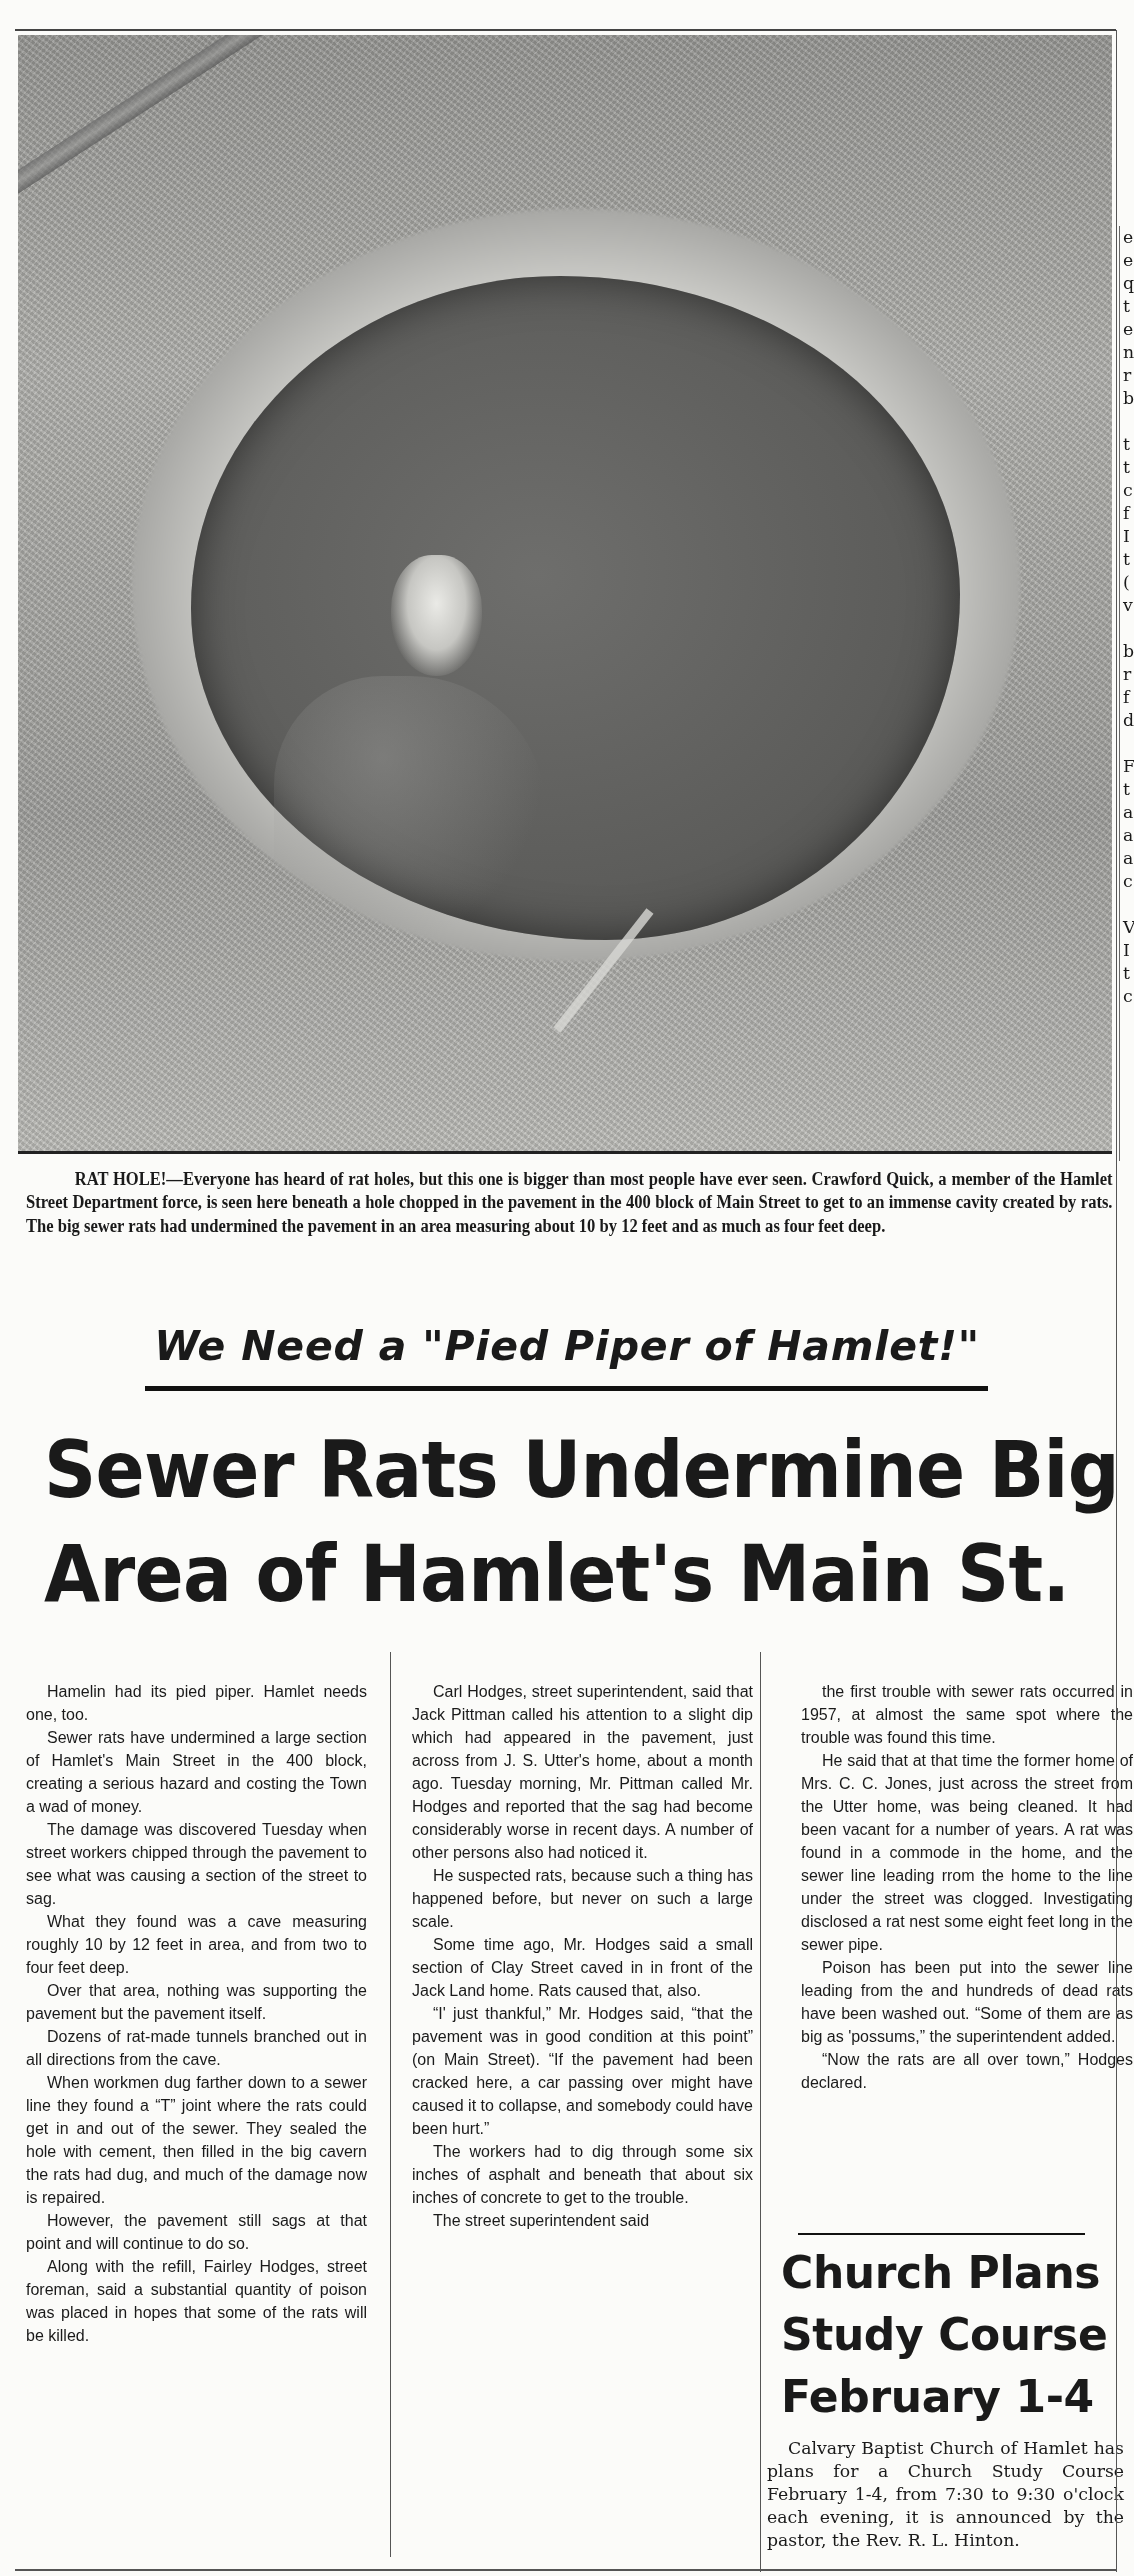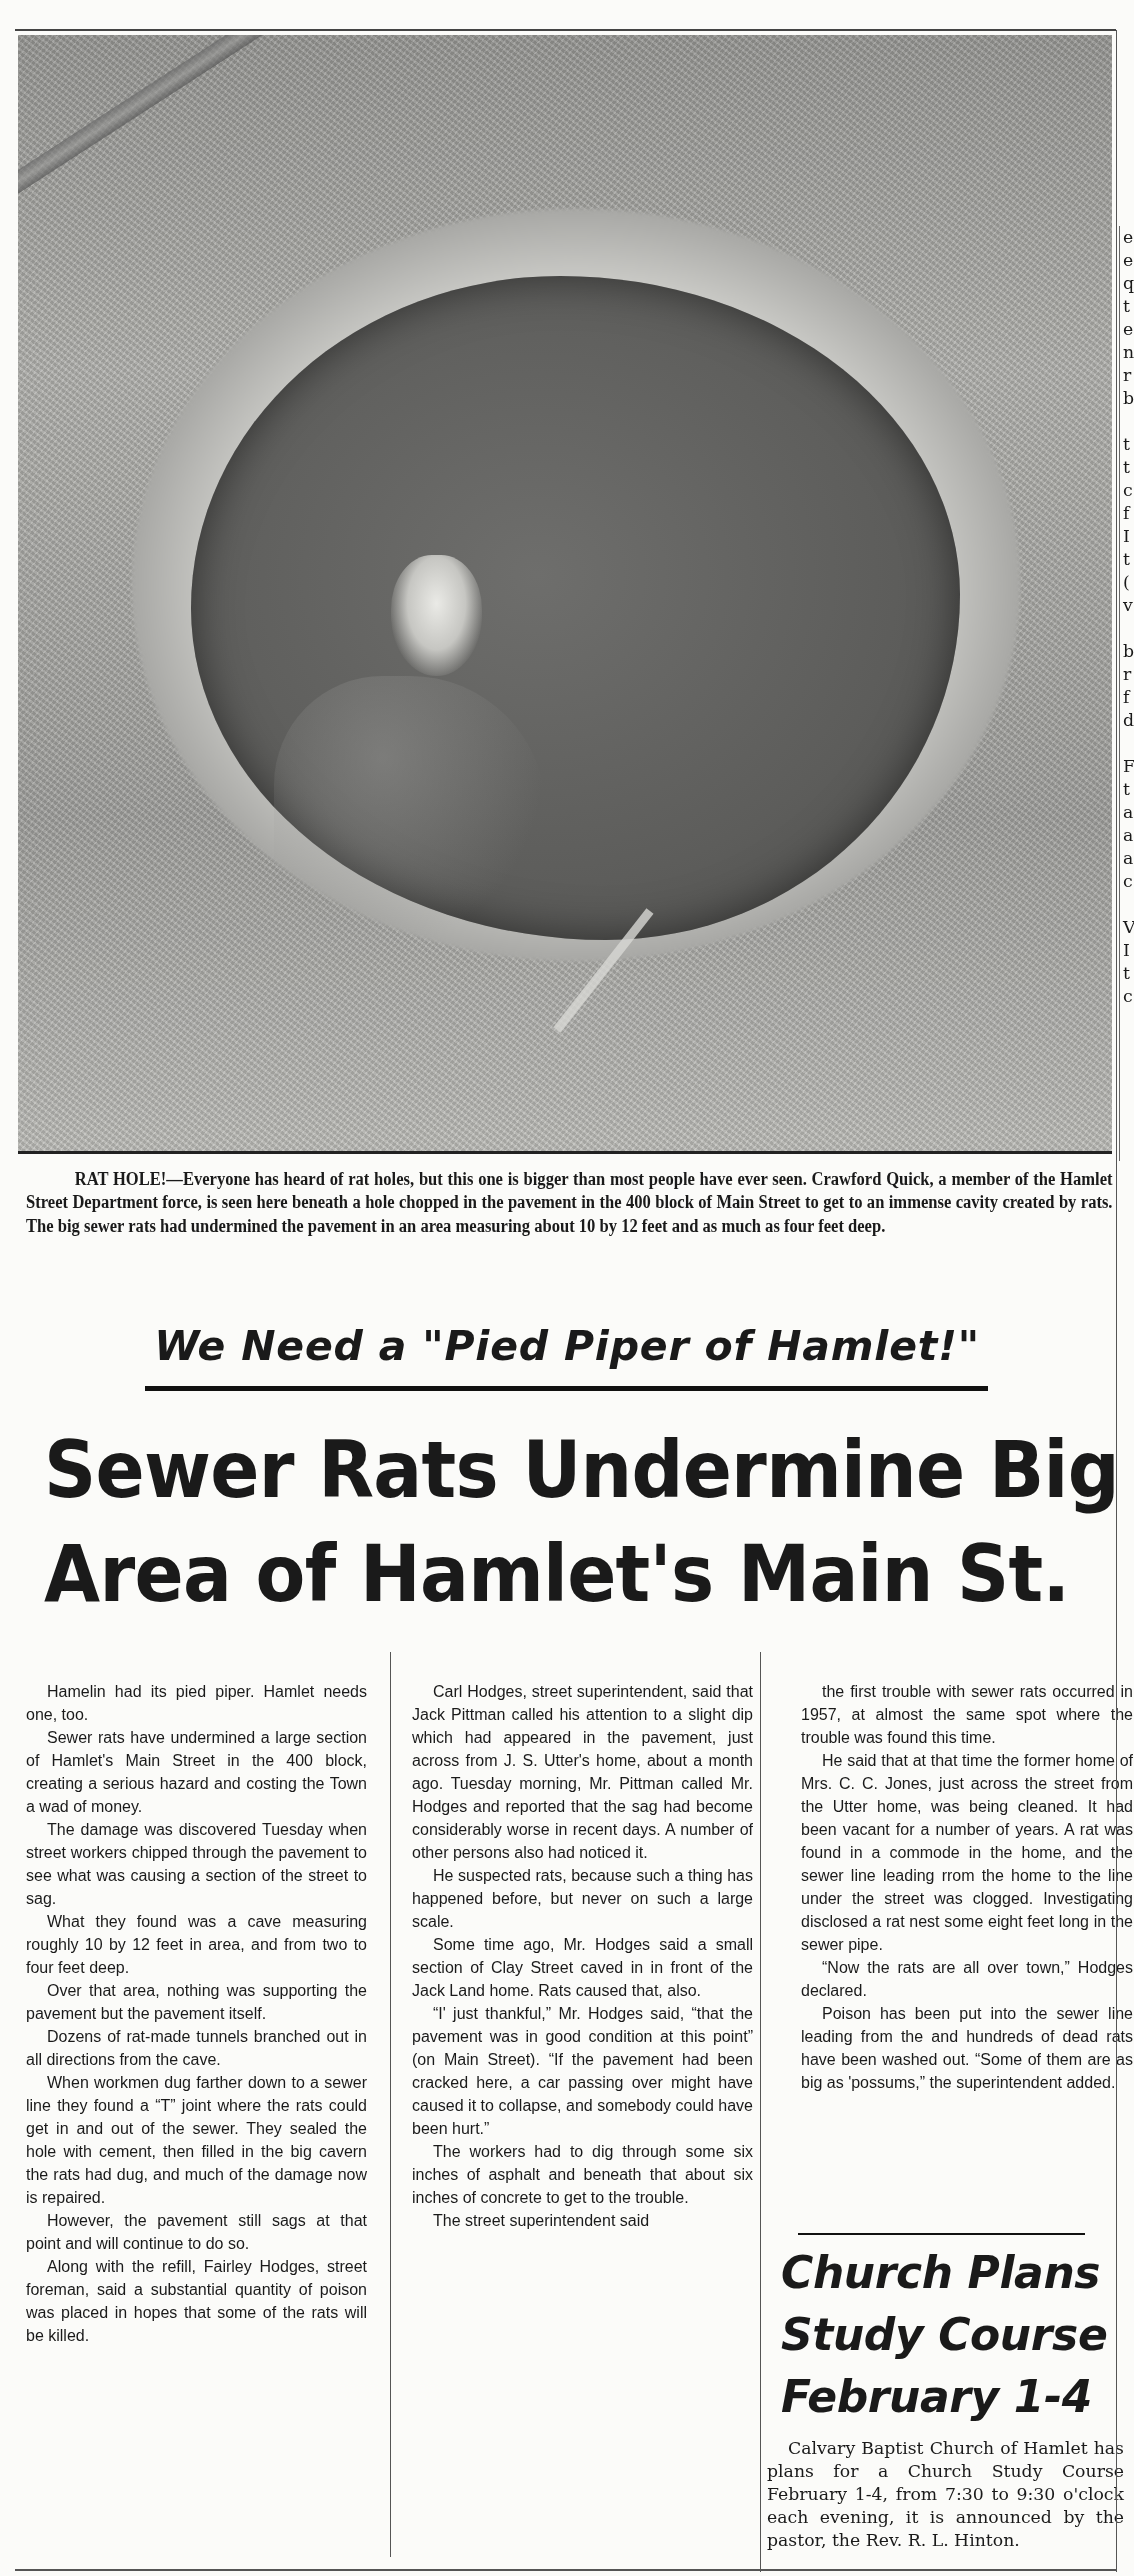--- a/index.html
+++ b/index.html
@@ -84,21 +84,21 @@
   }
   .col p { margin: 0; text-indent: 21px; }
   .col1 { left: 26px; }
   .col2 { left: 412px; }
   .col3 { left: 777px; width: 332px; margin-left: 24px; }
   .col-div { position: absolute; width: 0.8px; background: #555; }
   .bottom-rule { position: absolute; left: 15px; top: 2569px; width: 1101px; height: 1.5px; background: #555; }
   .church-rule { position: absolute; left: 798px; top: 2233px; width: 287px; height: 2.3px; background: #111; }
   .church-head {
     position: absolute; left: 781px; top: 2242px; width: 332px;
-    font-family: "DejaVu Sans", sans-serif; font-weight: bold; font-style: italic;
+    font-family: "DejaVu Sans", sans-serif; font-weight: bold; 
     font-size: 44px; line-height: 62px; letter-spacing: -0.4px;
   }
   .church-head span { display: block; white-space: nowrap; }
   .church-body {
     position: absolute; left: 766px; top: 2436px; width: 359px;
     font-family: "DejaVu Serif", serif; font-size: 17.3px; line-height: 23px; text-align: justify;
   }
   .church-body p { margin: 1px; text-indent: 21px; }
 </style>
 </head>
@@ -184,22 +184,22 @@
   <p>“I' just thankful,” Mr. Hodges said, “that the pavement was in good condition at this point” (on Main Street). “If the pavement had been cracked here, a car passing over might have caused it to collapse, and somebody could have been hurt.”</p>
   <p>The workers had to dig through some six inches of asphalt and beneath that about six inches of concrete to get to the trouble.</p>
   <p>The street superintendent said</p>
 </div>
 
 <div class="col-div" style="left:760px; top:1652px; height:920px;"></div>
 
 <div class="col col3">
   <p>the first trouble with sewer rats occurred in 1957, at almost the same spot where the trouble was found this time.</p>
   <p>He said that at that time the former home of Mrs. C. C. Jones, just across the street from the Utter home, was being cleaned. It had been vacant for a number of years. A rat was found in a commode in the home, and the sewer line leading rrom the home to the line under the street was clogged. Investigating disclosed a rat nest some eight feet long in the sewer pipe.</p>
+  <p>Poison has been put into the sewer line leading from the and hundreds of dead rats have been washed out. “Some of them are as big as 'possums,” the superintendent added.</p>
   <p>“Now the rats are all over town,” Hodges declared.</p>
-  <p>Poison has been put into the sewer line leading from the and hundreds of dead rats have been washed out. “Some of them are as big as 'possums,” the superintendent added.</p>
 </div>
 
 <div class="church-rule"></div>
 <div class="church-head">
   <span>Church Plans</span>
   <span>Study Course</span>
   <span>February 1-4</span>
 </div>
 <div class="church-body">
   <p>Calvary Baptist Church of Hamlet has plans for a Church Study Course February 1-4, from 7:30 to 9:30 o'clock each evening, it is announced by the pastor, the Rev. R. L. Hinton.</p>

